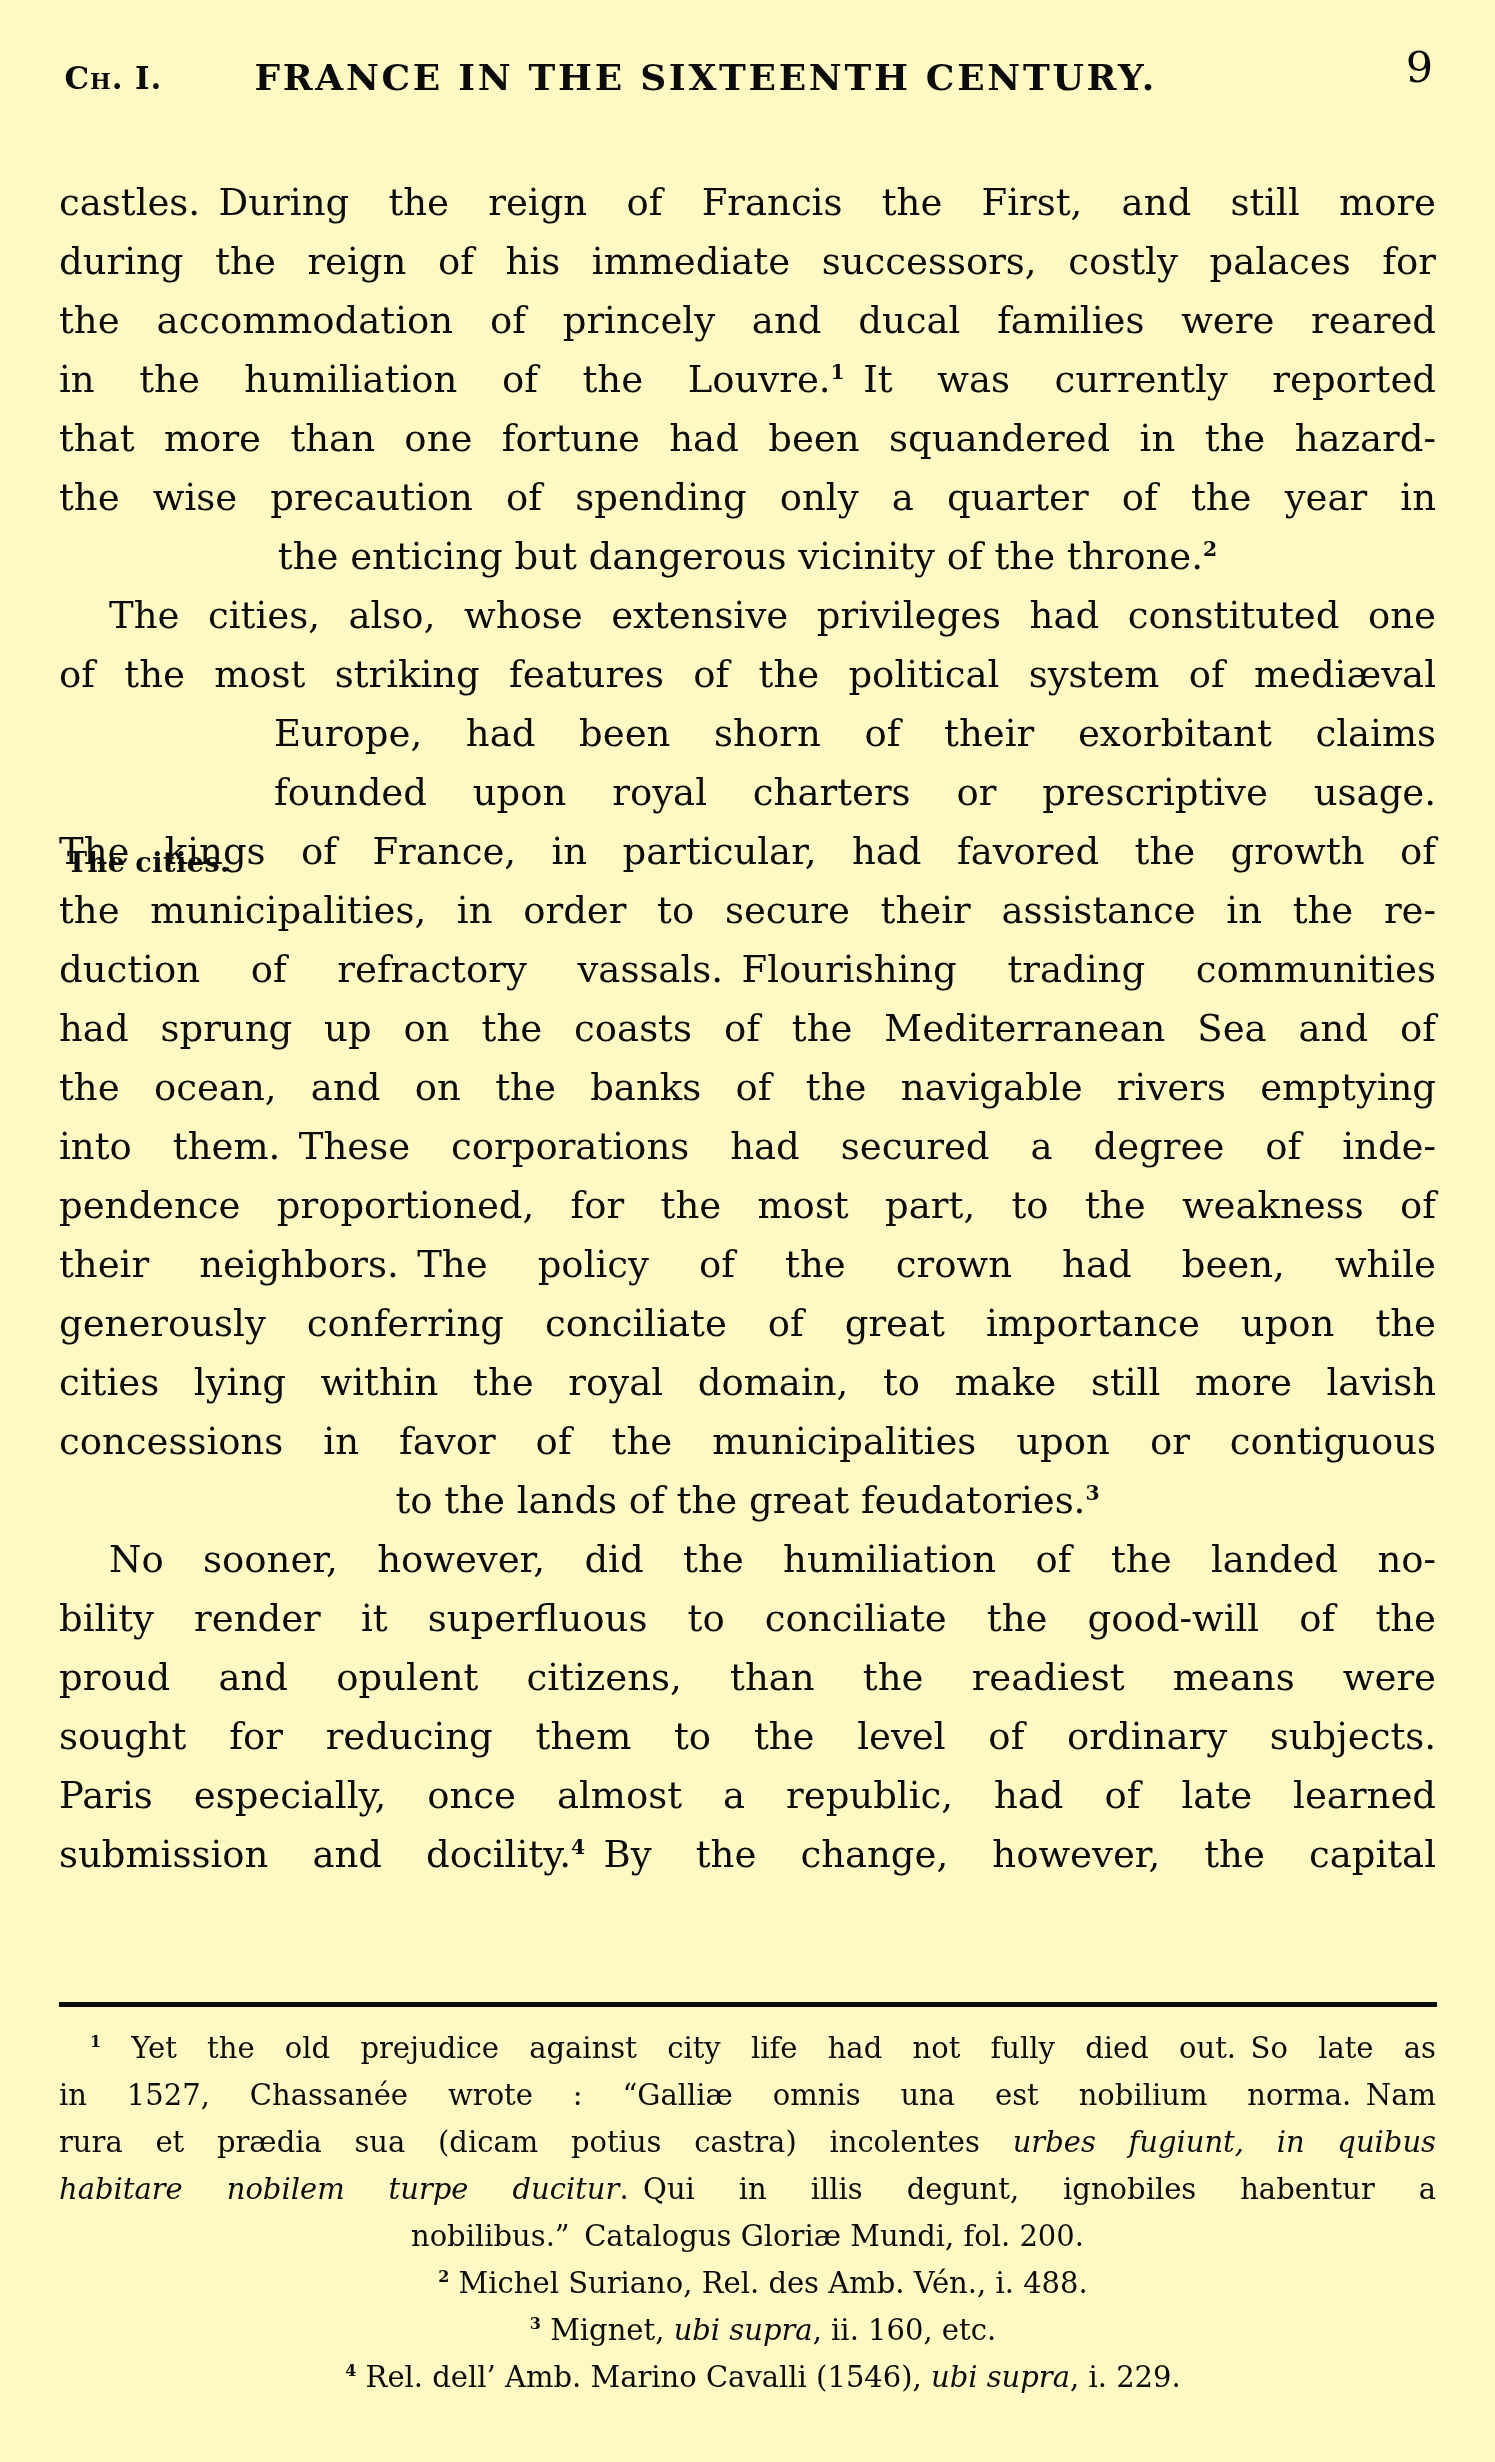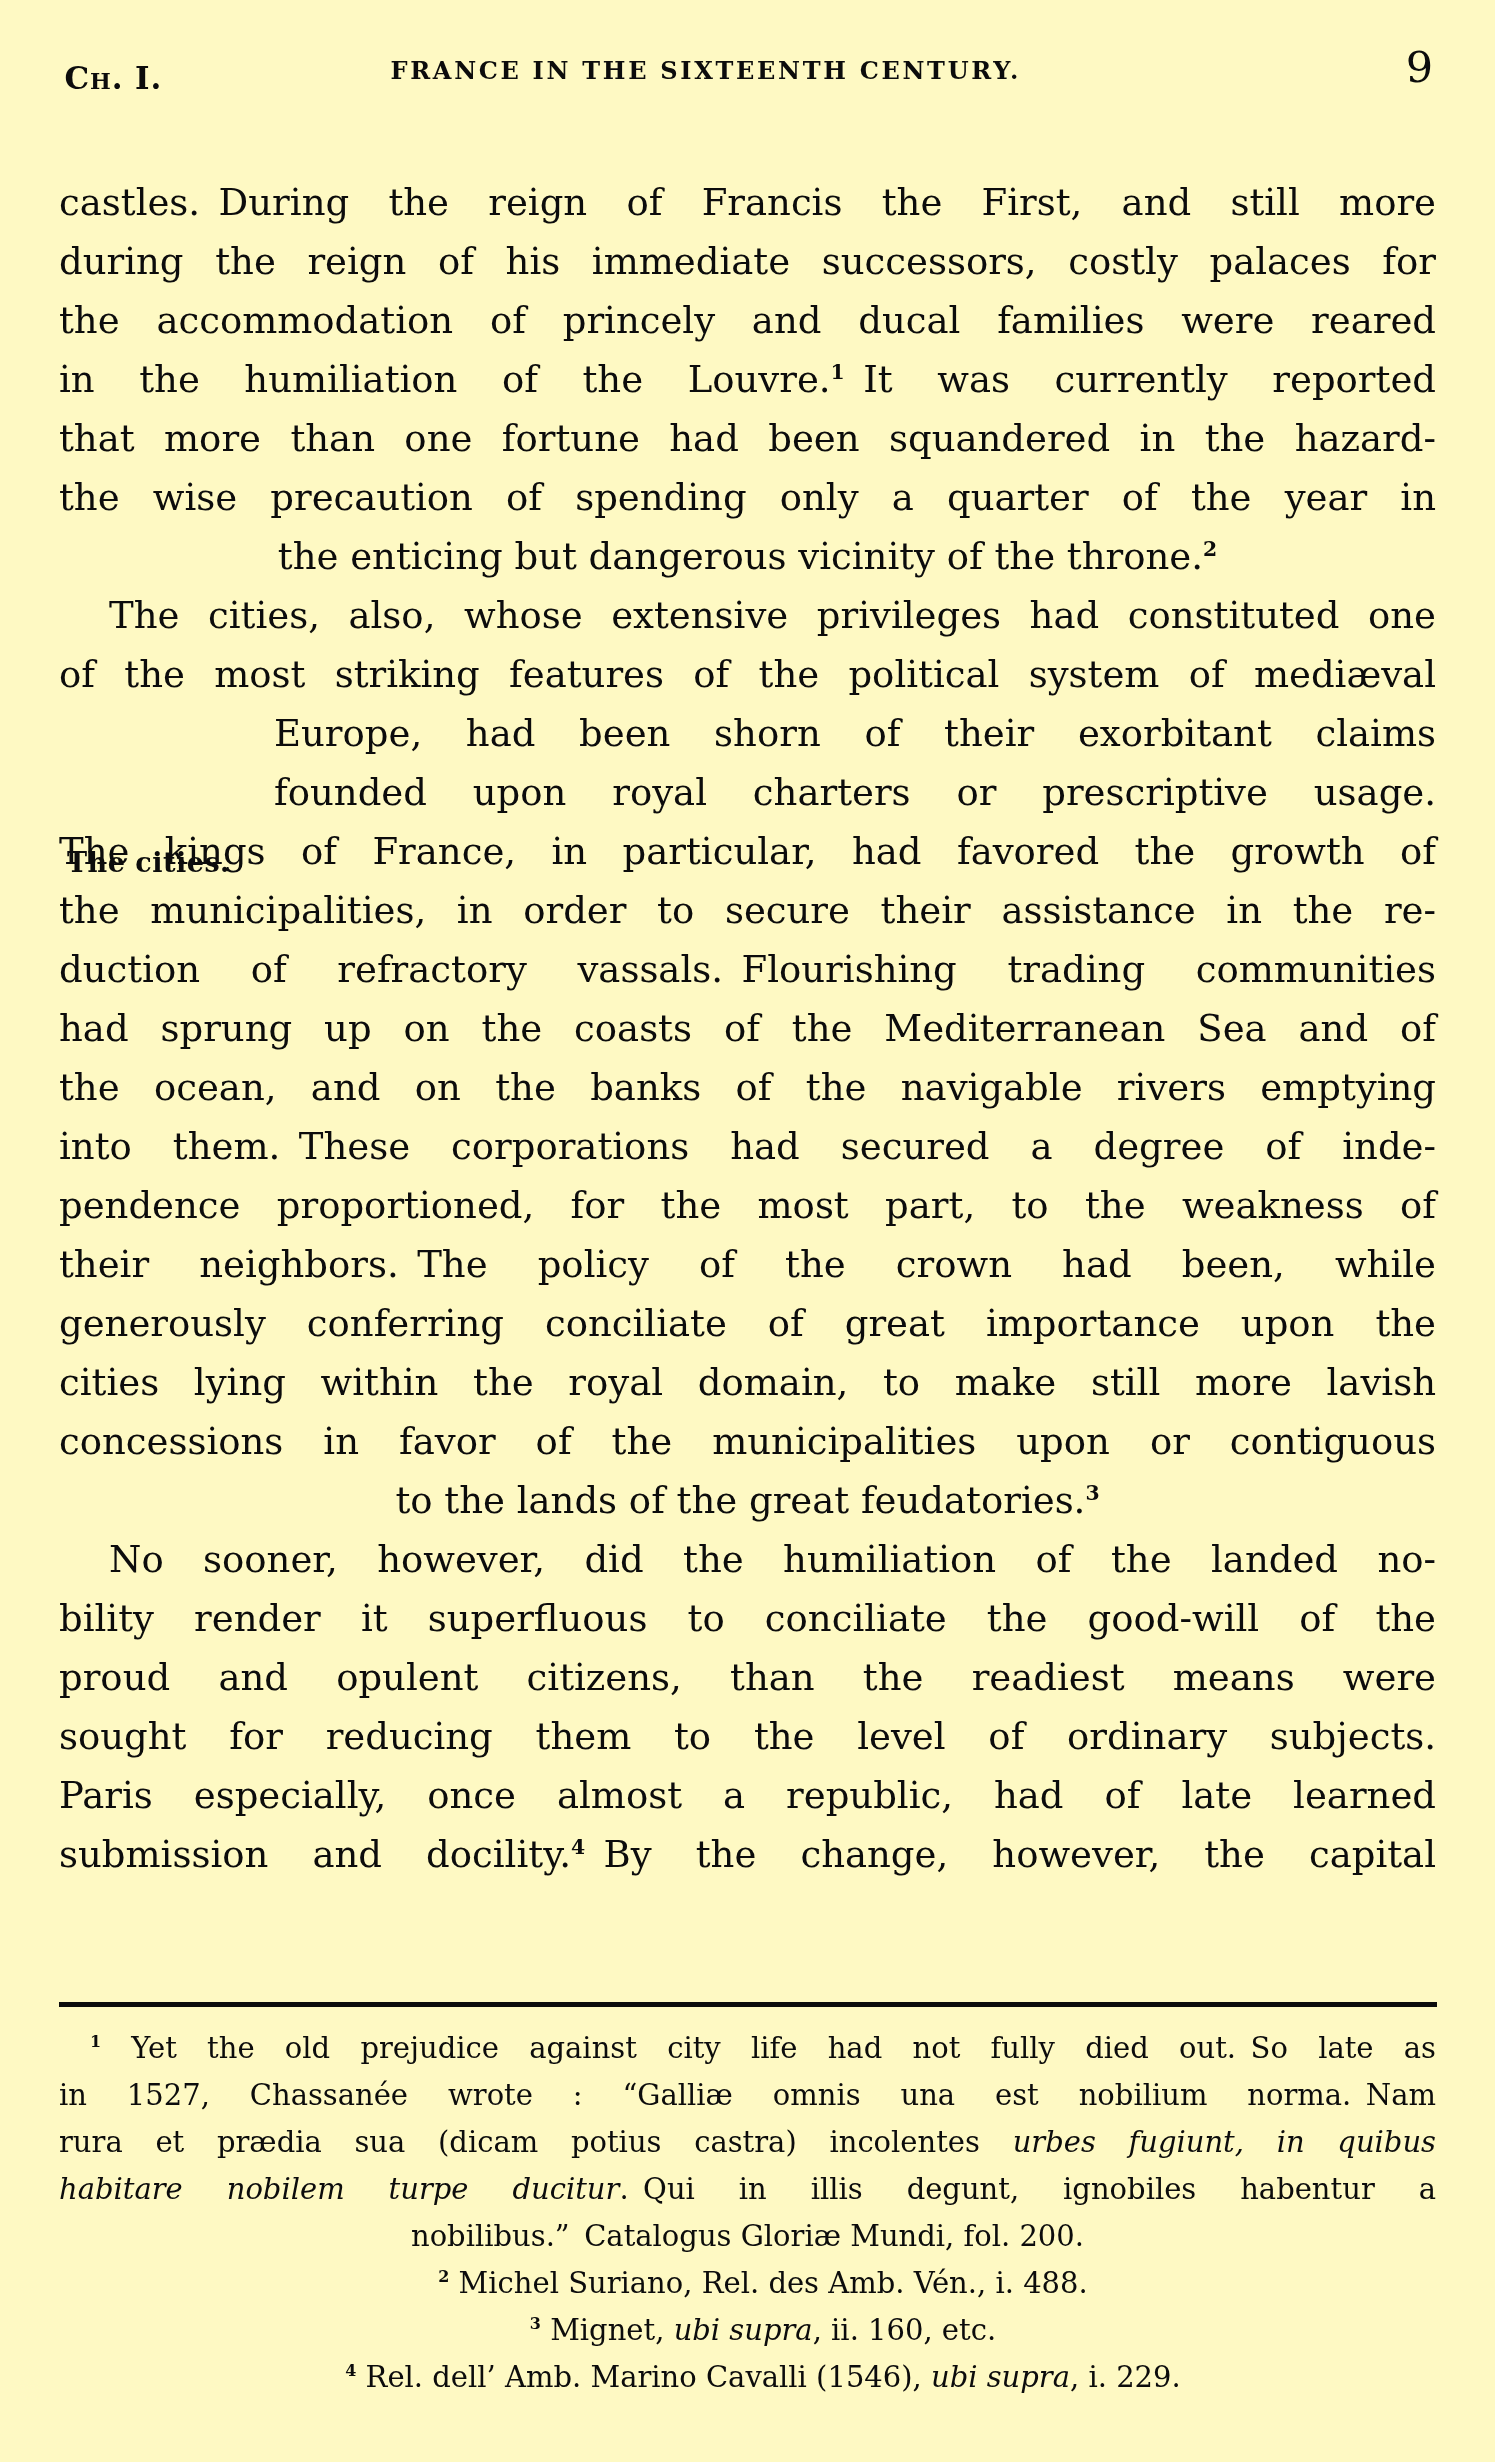--- a/index.html
+++ b/index.html
@@ -12,21 +12,21 @@
     overflow:hidden;
   }
   .header{position:absolute;top:51px;left:59px;right:60px;height:72px;}
   .chap{
     position:absolute;left:5.4px;top:9px;
     font-variant:small-caps;font-weight:bold;
     font-size:31px;letter-spacing:0.9px;white-space:nowrap;
   }
   .title{
     position:absolute;left:47%;transform:translateX(-50%);top:5.4px;
-    font-weight:bold;font-size:24px;letter-spacing:2.7px;white-space:nowrap;
+    font-weight:bold;font-size:36px;letter-spacing:2.7px;white-space:nowrap;
   }
   .pageno{position:absolute;right:1.8px;top:-9px;font-size:43px;}
   .body{
     position:absolute;top:173px;left:59px;width:1377px;
     font-size:37px;line-height:59px;
   }
   .tline{height:59px;white-space:normal;text-align:center;}
   .just{text-align:justify;text-align-last:justify;}
   .ind-para{text-indent:50px;}
   .ind-note{margin-left:215px;}

